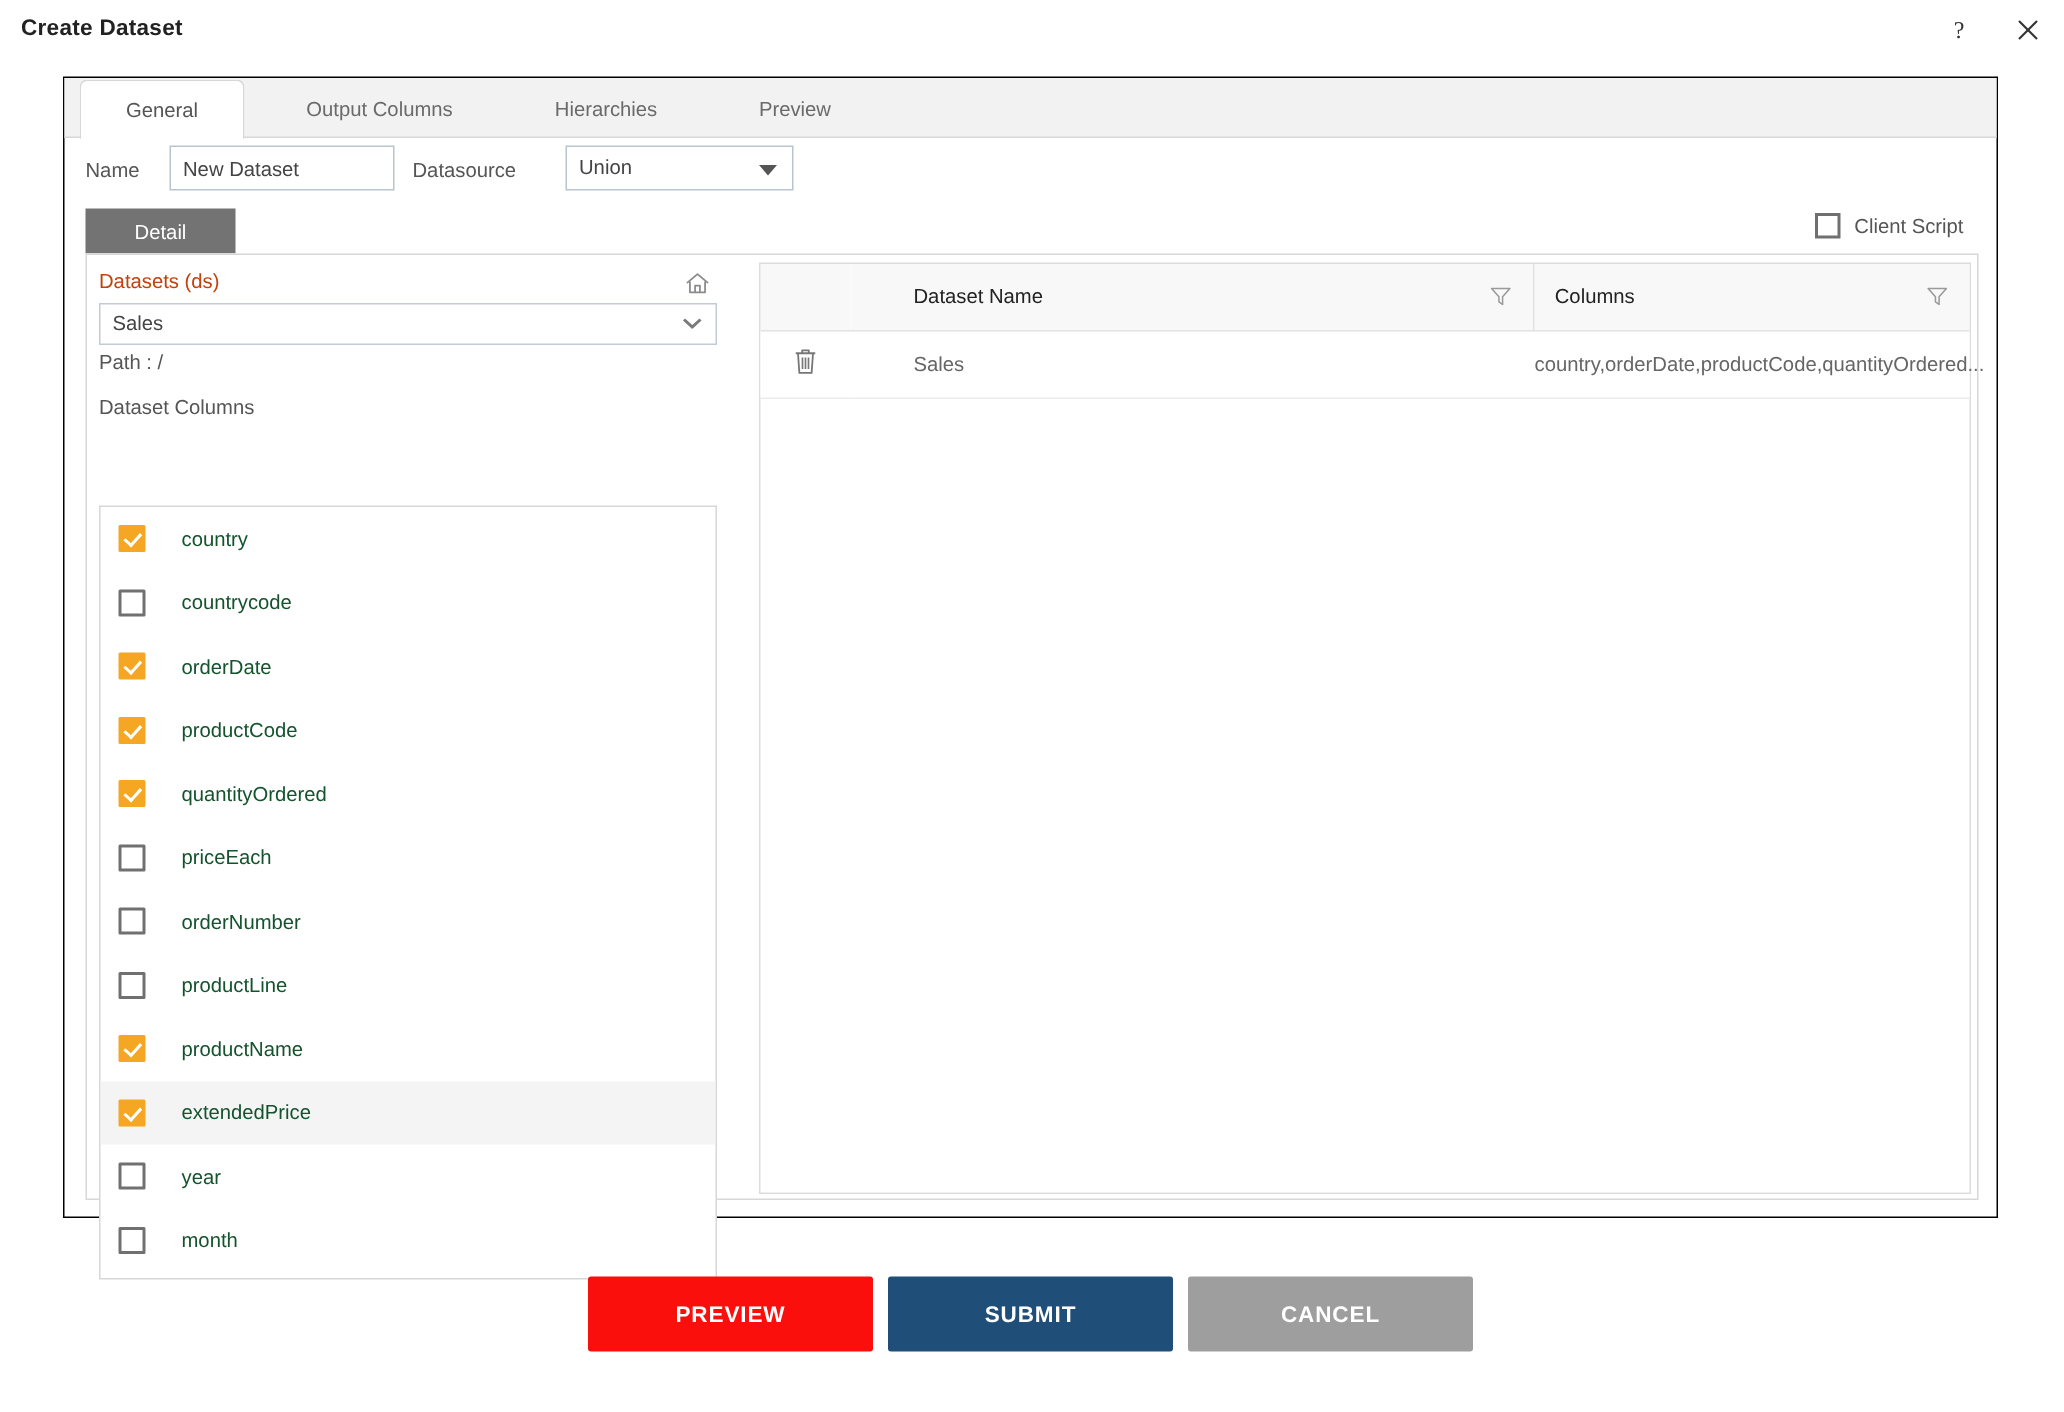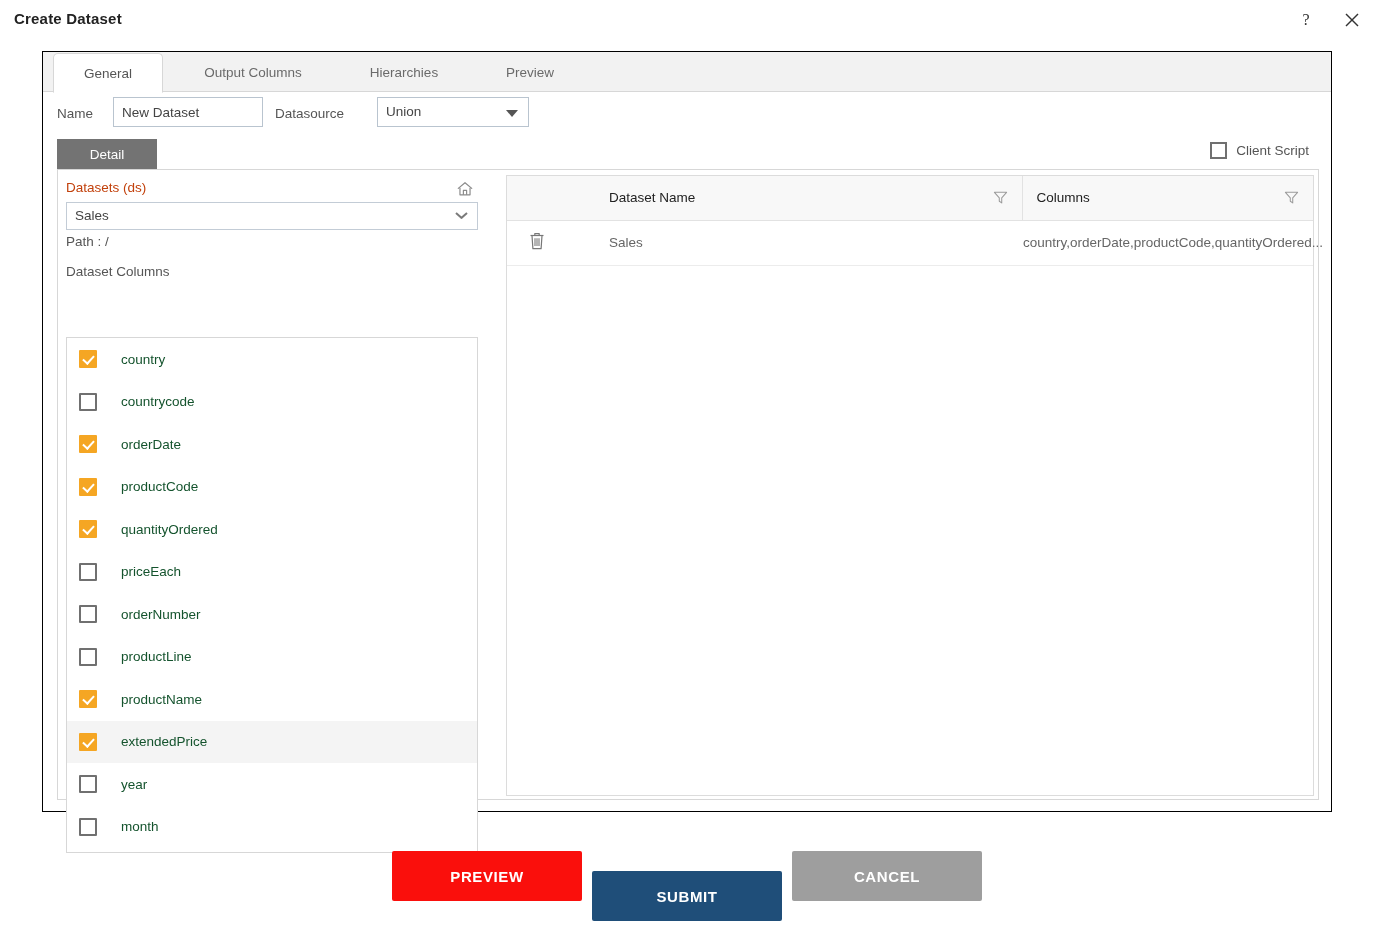--- a/index.html
+++ b/index.html
@@ -190,21 +190,21 @@
   
   .footer { position: absolute; left: 0; top: 851px; width: 1376px; height: 52px; }
   .btn {
     position: absolute; top: 0; height: 50px;
     display: flex; align-items: center; justify-content: center;
     color: #ffffff; font-size: 15px; font-weight: bold; letter-spacing: .6px;
     border: none; cursor: pointer; border-radius: 2px;
     font-family: "Liberation Sans", sans-serif;
   }
   #preview-button { left: 392px; width: 190px; background: #FA0F0C; }
-  #submit-button  { left: 592px; width: 190px; background: #1F4E79; margin-top: 20px; }
+  #submit-button  { left: 592px; width: 190px; background: #1F4E79; }
   #cancel-button  { left: 792px; width: 190px; background: #9E9E9E; }
 </style>
 </head>
 <body>
 
 <div id="root">
 
   <div class="titlebar">
     <div class="dlg-title">Create Dataset</div>
 

